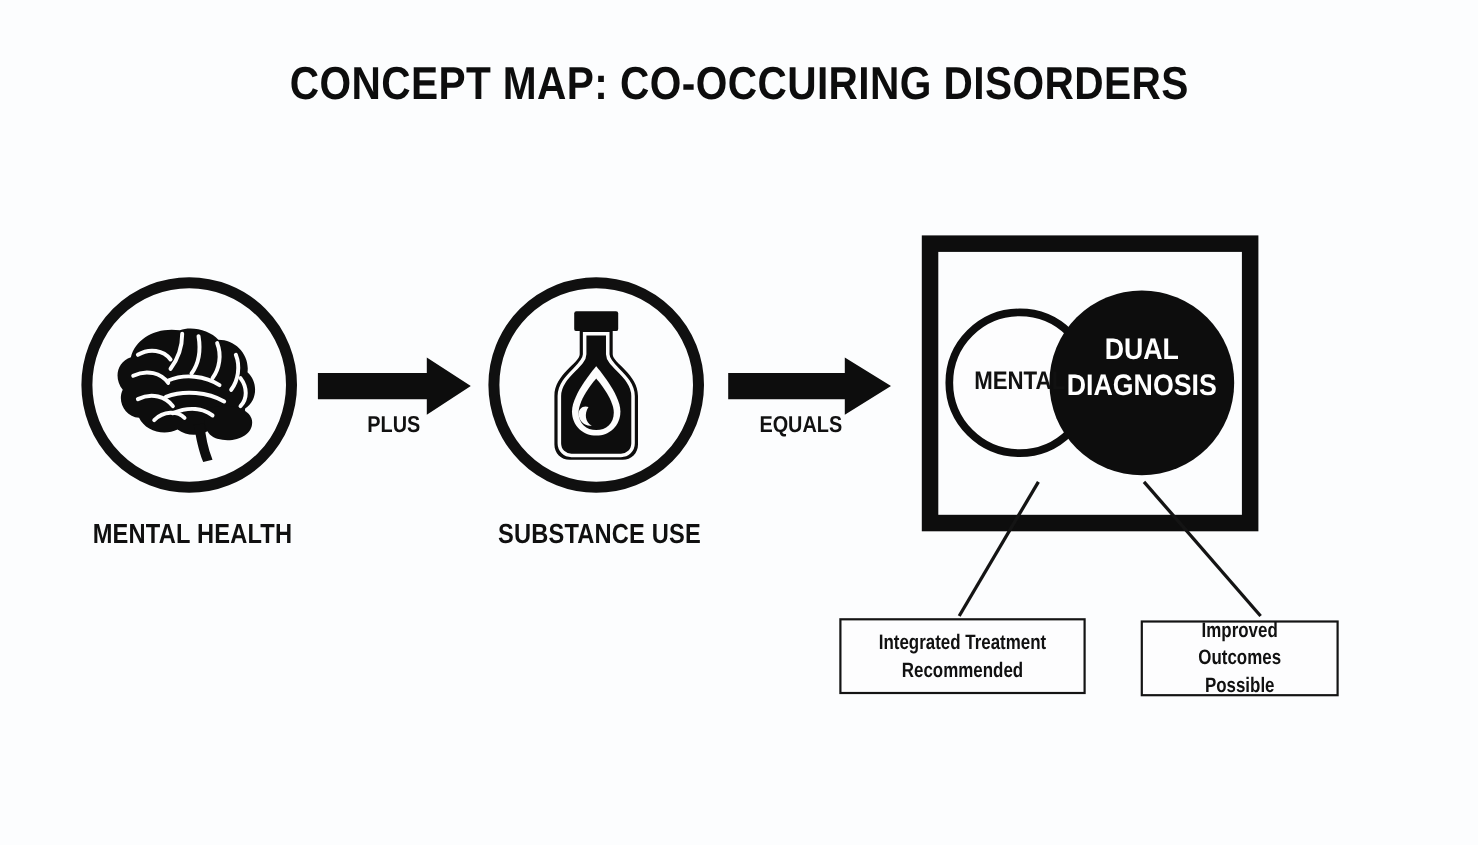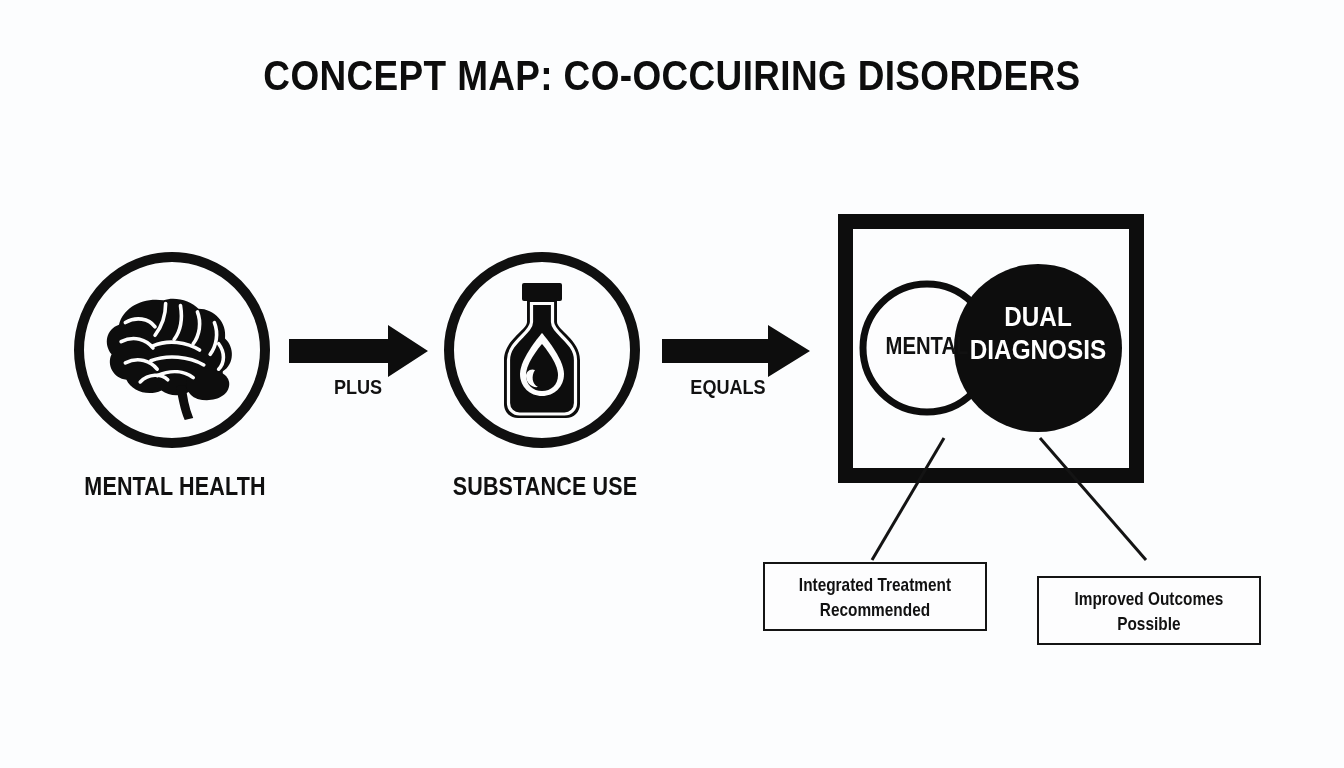--- a/index.html
+++ b/index.html
@@ -115,21 +115,21 @@
     text-align: center;
     font-family: "Liberation Sans", sans-serif;
     font-weight: 700;
     font-size: 19px;
     line-height: 25px;
     color: #111111;
   }
   .callout span { display: block; transform: scaleX(0.9); }
   .callout .l2 { display: block; }
   .callout.left  { left: 763px;  top: 562px; width: 224px; height: 69px; }
-  .callout.right { left: 1037px; top: 576px; width: 224px; height: 69px; }
+  .callout.right { left: 1037px; top: 564px; width: 180px; height: 69px; }
 </style>
 </head>
 <body>
 
 <div id="stage">
 
   <svg class="layer" viewBox="0 0 1344 768">
 
     <circle cx="172" cy="350" r="93" fill="none" stroke="#101010" stroke-width="10"></circle>
 

